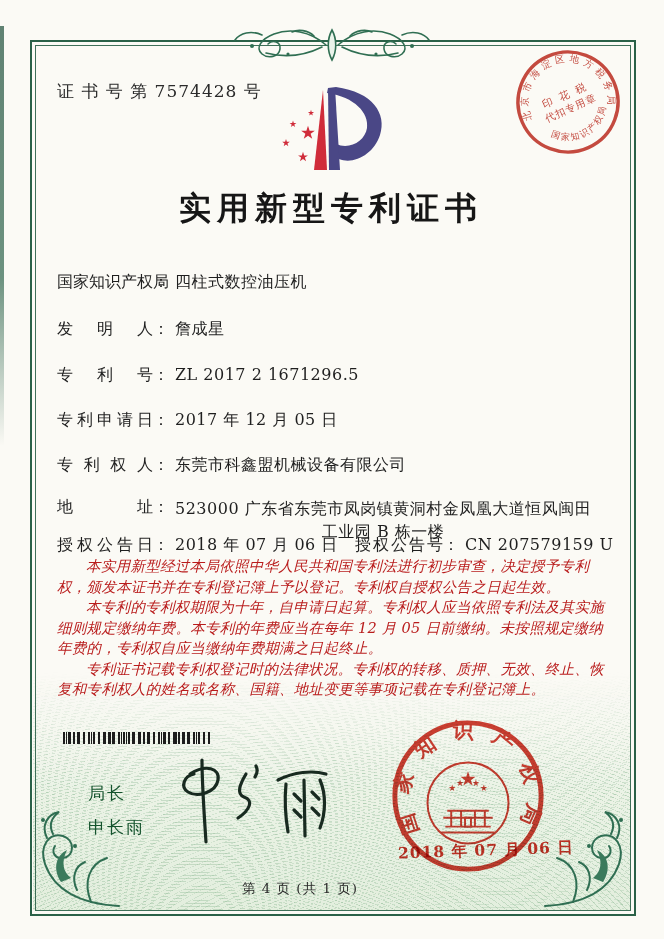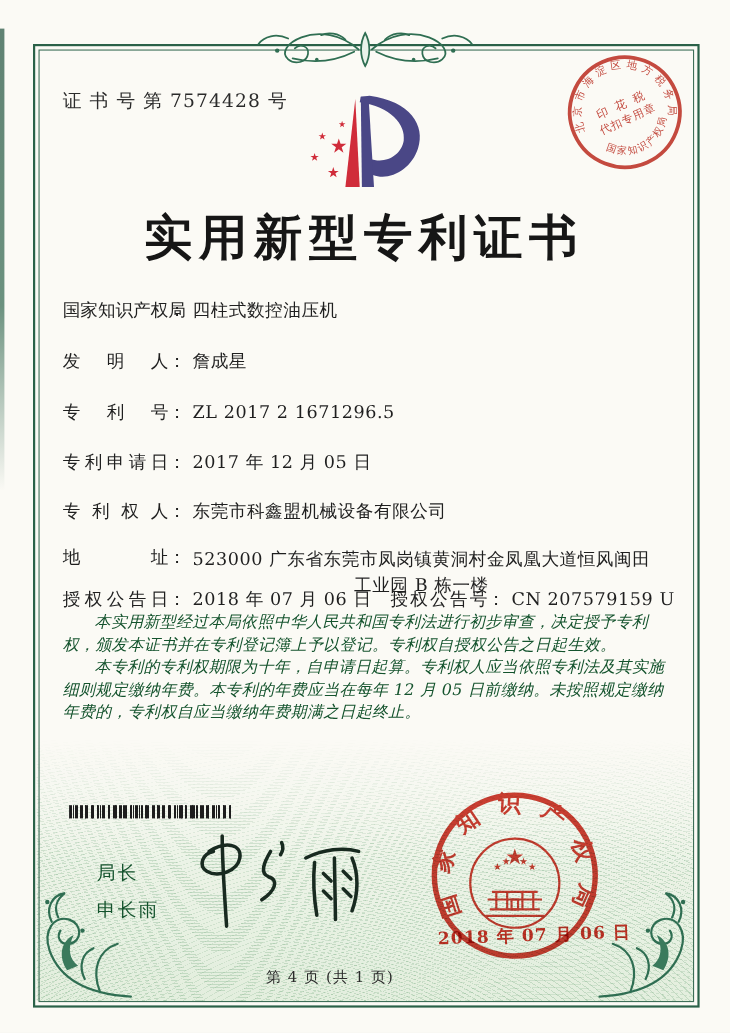--- a/index.html
+++ b/index.html
@@ -14,32 +14,32 @@
   
   .guilloche{position:absolute;left:33px;top:672px;width:598px;height:238px;z-index:1;
     background:
       repeating-radial-gradient(ellipse 900px 420px at 28% 135%, rgba(96,156,110,.26) 0 1px, transparent 1px 6px),
       repeating-radial-gradient(ellipse 1000px 460px at 78% 145%, rgba(96,156,110,.18) 0 1px, transparent 1px 7px),
       linear-gradient(rgba(231,242,227,.35), rgba(222,236,217,.85));
     -webkit-mask-image:linear-gradient(to bottom,transparent,#000 110px);
     mask-image:linear-gradient(to bottom,transparent,#000 110px);}
   
   .cert-no{position:absolute;left:57px;top:80px;font-size:17px;letter-spacing:1px;color:#2b2b2b;z-index:4;}
-  .title{position:absolute;left:30px;width:602px;top:187px;text-align:center;font-size:44px;
+  .title{position:absolute;left:30px;width:602px;top:187px;text-align:center;font-size:32px;
          font-weight:bold;letter-spacing:6px;color:#161616;z-index:4;}
   .fields{position:absolute;left:57px;top:0;width:577px;z-index:4;font-size:16px;}
   .frow{position:absolute;left:0;white-space:nowrap;}
   .flabel{display:inline-block;width:96px;text-align:justify;text-align-last:justify;vertical-align:top;}
   .fcolon{display:inline-block;margin-right:6px;}
   .fvalue{display:inline-block;letter-spacing:.5px;}
   .addr-lines{display:inline-block;vertical-align:top;line-height:23px;letter-spacing:.5px;text-align:center;}
   .grant-no{position:absolute;left:298px;top:0;white-space:nowrap;}
   .grant-no .flabel{width:88px;}
   .body-text{position:absolute;left:57px;top:556px;width:554px;z-index:4;
-             font-size:14.5px;line-height:20.5px;font-style:italic;color:#14532d;}
+             font-size:14.5px;line-height:20.5px;font-style:italic;color:#b91c1c;}
   .body-text p{margin:0;text-indent:2em;letter-spacing:.3px;}
   
   .barcode{position:absolute;left:63px;top:732px;width:147px;height:12px;z-index:4;
     background:
       repeating-linear-gradient(90deg,#1d1d1d 0 2px,transparent 2px 5px),
       repeating-linear-gradient(90deg,#1d1d1d 0 1px,transparent 1px 7px),
       repeating-linear-gradient(90deg,transparent 0 3px,#1d1d1d 3px 4px,transparent 4px 11px);}
   
   .sig-labels{position:absolute;left:88px;top:782px;z-index:4;font-size:17px;
               font-family:"DejaVu Sans","Liberation Sans",sans-serif;color:#14532d;}
@@ -176,20 +176,21 @@
       <span class="flabel">授权公告日</span><span class="fcolon">：</span><span class="fvalue">2018 年 07 月 06 日</span>
       <span class="grant-no">
         <span class="flabel">授权公告号</span><span class="fcolon">：</span><span class="fvalue">CN 207579159 U</span>
       </span>
     </div>
   </div>
 
   <div class="body-text">
     <p>本实用新型经过本局依照中华人民共和国专利法进行初步审查，决定授予专利权，颁发本证书并在专利登记簿上予以登记。专利权自授权公告之日起生效。</p>
     <p>本专利的专利权期限为十年，自申请日起算。专利权人应当依照专利法及其实施细则规定缴纳年费。本专利的年费应当在每年 12 月 05 日前缴纳。未按照规定缴纳年费的，专利权自应当缴纳年费期满之日起终止。</p>
+    <p>专利证书记载专利权登记时的法律状况。专利权的转移、质押、无效、终止、恢复和专利权人的姓名或名称、国籍、地址变更等事项记载在专利登记簿上。</p>
   </div>
 
   <div class="barcode"></div>
 
   <div class="sig-labels">
     <div>局长</div>
     <div>申长雨</div>
   </div>
 
   <svg class="sig-svg" width="180" height="100" viewBox="0 0 180 100">

